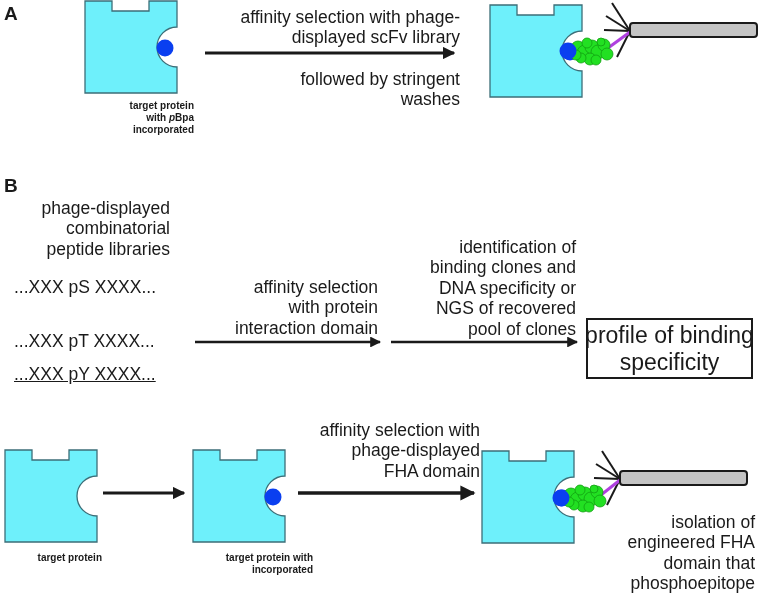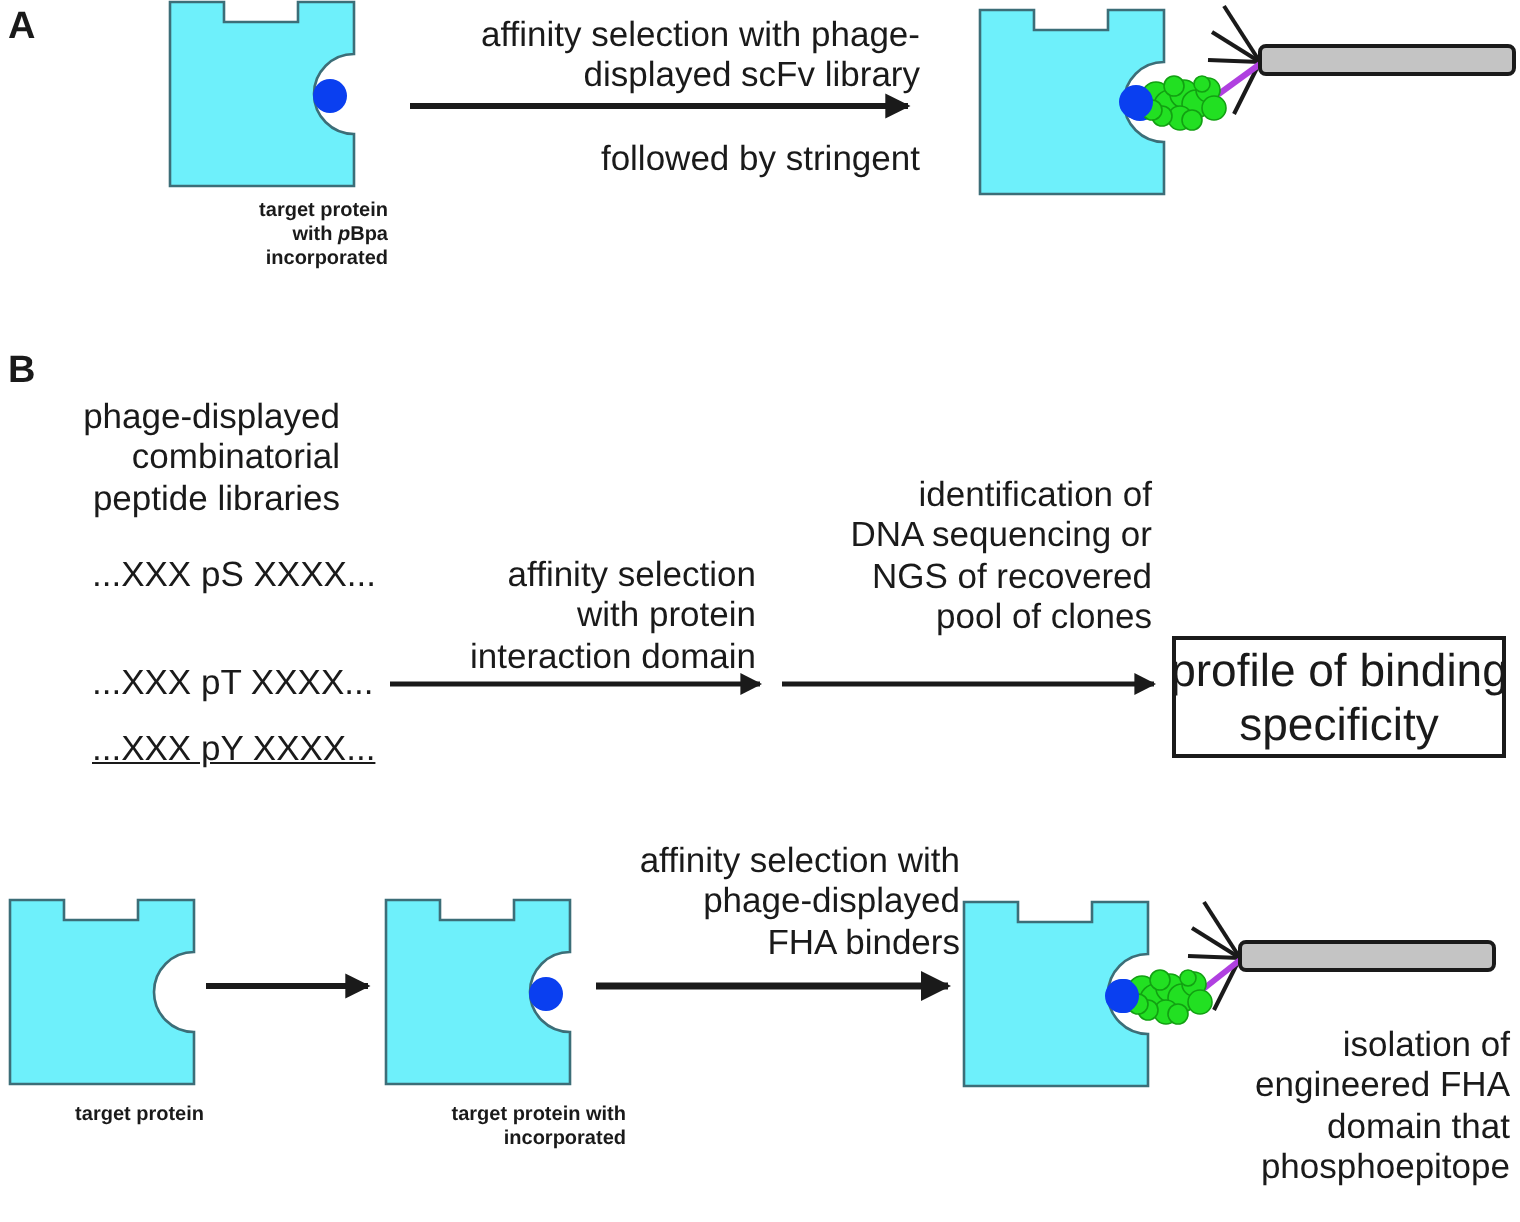--- a/index.html
+++ b/index.html
@@ -5,21 +5,21 @@
   html, body { margin: 0; padding: 0; background: #ffffff; }
   body { width: 760px; height: 611px; position: relative; overflow: hidden; font-family: "Liberation Sans", "DejaVu Sans", sans-serif; color: #1a1a1a; }
   #canvas { position: absolute; left: 0; top: 0; width: 760px; height: 611px; }
   .t { position: absolute; text-align: right; line-height: 1.17; }
   .reg { font-size: 17.5px; font-weight: normal; }
   .bold { font-size: 10px; font-weight: bold; line-height: 1.18; }
   .panel { position: absolute; font-size: 19px; font-weight: bold; }
   .line { display: block; white-space: nowrap; }
   .it { font-style: italic; }
   .result-box { position: absolute; left: 586px; top: 318px; width: 163px; height: 57px; border: 2px solid #1a1a1a; box-sizing: content-box; display: flex; flex-direction: column; align-items: center; justify-content: center; font-size: 23px; line-height: 1.15; }
-  .peptide { position: absolute; font-size: 17.5px; white-space: nowrap; margin-left: 32px; }
+  .peptide { position: absolute; font-size: 17.5px; white-space: nowrap; }
 </style>
 </head>
 <body>
 
 <svg id="canvas" xmlns="http://www.w3.org/2000/svg" width="760" height="611" viewBox="0 0 760 611">
   <defs>
     <marker id="ah" viewBox="0 0 10 10" refX="9" refY="5" markerWidth="4.2" markerHeight="4.2" orient="auto" markerUnits="strokeWidth">
       <path d="M0,0 L10,5 L0,10 z" fill="#1a1a1a"></path>
     </marker>
   </defs>
@@ -112,56 +112,58 @@
   <span class="line"><span>with </span><span class="it">p</span><span>Bpa</span></span>
   <span class="line">incorporated</span>
 </div>
 
 <div class="t reg" style="left:200px; top:7px; width:260px;">
   <span class="line">affinity selection with phage-</span>
   <span class="line">displayed scFv library</span>
 </div>
 <div class="t reg" style="left:200px; top:69px; width:260px;">
   <span class="line">followed by stringent</span>
+  <span class="line">washes</span>
 </div>
 
 <div class="t reg" style="left:10px; top:198px; width:160px;">
   <span class="line">phage-displayed</span>
   <span class="line">combinatorial</span>
   <span class="line">peptide libraries</span>
 </div>
 <div class="peptide" style="left:14px; top:277px;">...XXX pS XXXX...</div>
 <div class="peptide" style="left:14px; top:331px;">...XXX pT XXXX...</div>
 <div class="peptide" style="left:14px; top:364px;text-decoration:underline;">...XXX pY XXXX...</div>
 
 <div class="t reg" style="left:194px; top:277px; width:184px;">
   <span class="line">affinity selection</span>
   <span class="line">with protein</span>
   <span class="line">interaction domain</span>
 </div>
 <div class="t reg" style="left:390px; top:237px; width:186px;">
   <span class="line">identification of</span>
-  <span class="line">DNA sequencing or</span>
+  <span class="line">binding clones and</span>
+  <span class="line">DNA specificity or</span>
   <span class="line">NGS of recovered</span>
   <span class="line">pool of clones</span>
 </div>
 
 <div class="result-box">
   <span class="line">profile of binding</span>
   <span class="line">specificity</span>
 </div>
 
 <div class="t bold" style="left:0px; top:552px; width:102px;">target protein</div>
 <div class="t bold" style="left:163px; top:552px; width:150px;">
   <span class="line">target protein with</span>
   <span class="line">incorporated</span>
 </div>
 <div class="t reg" style="left:290px; top:420px; width:190px;">
   <span class="line">affinity selection with</span>
   <span class="line">phage-displayed</span>
-  <span class="line">FHA binders</span>
+  <span class="line">FHA domain</span>
 </div>
 <div class="t reg" style="left:605px; top:512px; width:150px;">
   <span class="line">isolation of</span>
   <span class="line">engineered FHA</span>
   <span class="line">domain that</span>
   <span class="line">phosphoepitope</span>
 </div>
 
 </body></html>

